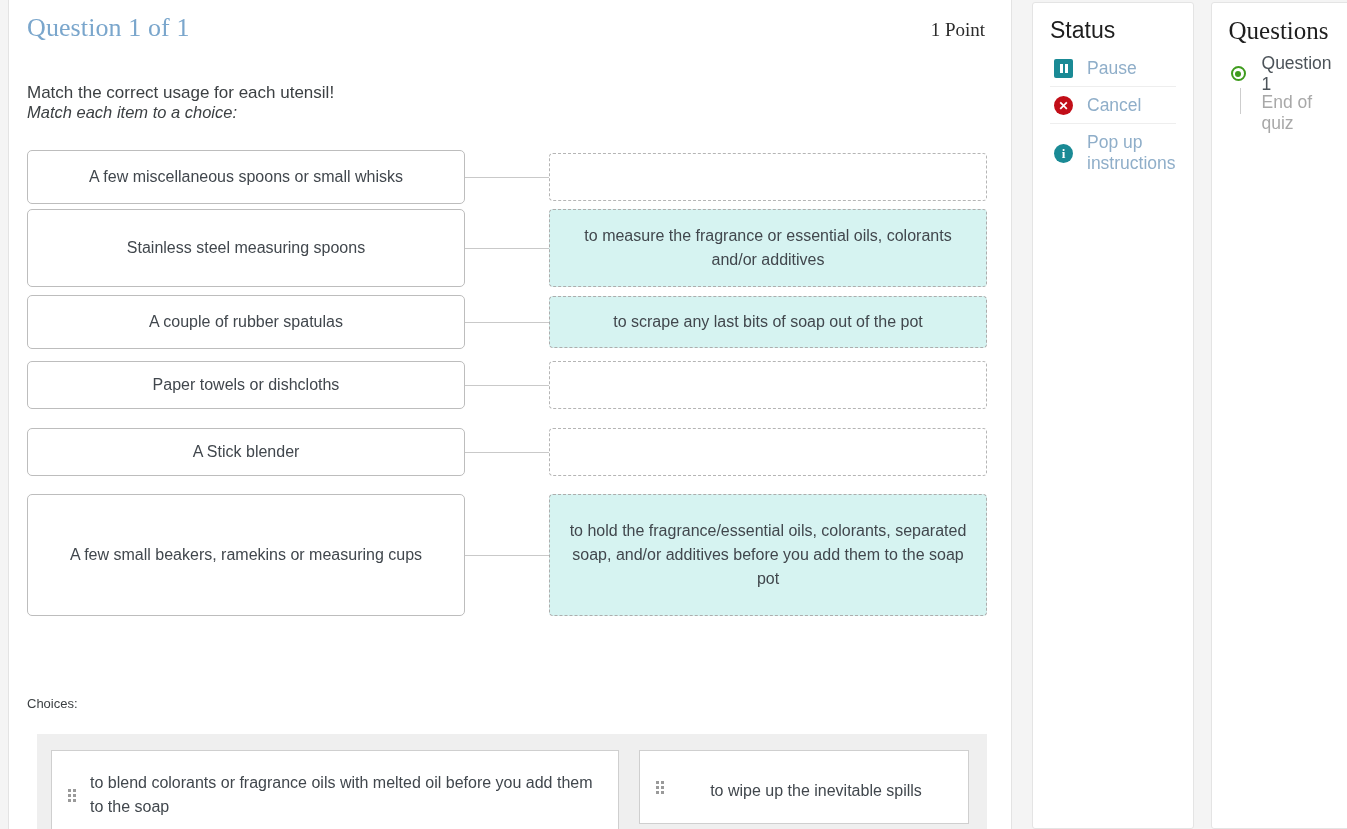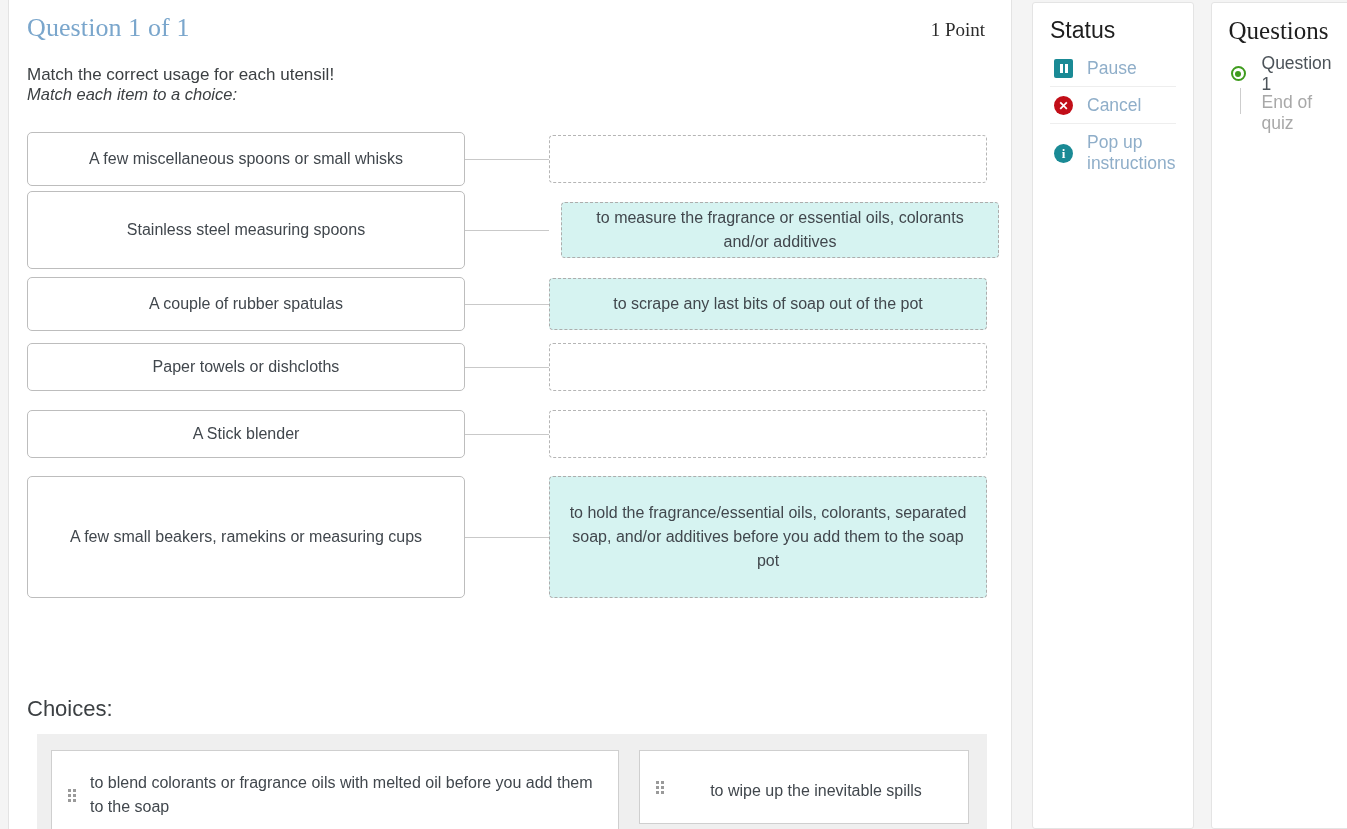--- a/index.html
+++ b/index.html
@@ -42,21 +42,21 @@
     color: #7aa6cc;
     letter-spacing: .1px;
   }
   .q-points {
     font-family: "Liberation Serif", serif;
     font-size: 19px;
     color: #2b2b2b;
     padding-right: 8px;
   }
   .q-prompt {
-    margin-top: 22px;
+    margin-top: 40px;
     font-size: 17px;
     color: #3c4043;
   }
   .q-subprompt {
     font-size: 16.5px;
     font-style: italic;
     color: #3c4043;
   }
 
   
@@ -110,21 +110,21 @@
   .zone-box.filled {
     background: #d6f3f1;
     border-color: #adadad;
   }
 
   
   .choices-label {
     position: absolute;
     left: 18px;
     top: 696px;
-    font-size: 22px;
+    font-size: 13px;
     color: #3c4043;
   }
   .choices-tray {
     position: absolute;
     left: 28px;
     top: 734px;
     width: 950px;
     min-height: 95px;
     background: #efefef;
     padding: 16px 14px;
@@ -290,21 +290,21 @@
 
       <div class="match-row" style="top:0px;">
         <div class="item-box" style="height:54px;">A few miscellaneous spoons or small whisks</div>
         <div class="connector"></div>
         <div class="zone-box" style="height:48px;"></div>
       </div>
 
       <div class="match-row" style="top:59px;">
         <div class="item-box" style="height:78px;">Stainless steel measuring spoons</div>
         <div class="connector"></div>
-        <div class="zone-box filled" style="height:56px;margin-left:12px;">to measure the fragrance or essential oils, colorants and/or additives</div>
+        <div class="zone-box filled" style="height:78px;">to measure the fragrance or essential oils, colorants and/or additives</div>
       </div>
 
       <div class="match-row" style="top:145px;">
         <div class="item-box" style="height:54px;">A couple of rubber spatulas</div>
         <div class="connector"></div>
         <div class="zone-box filled" style="height:52px;">to scrape any last bits of soap out of the pot</div>
       </div>
 
       <div class="match-row" style="top:211px;">
         <div class="item-box" style="height:48px;">Paper towels or dishcloths</div>

